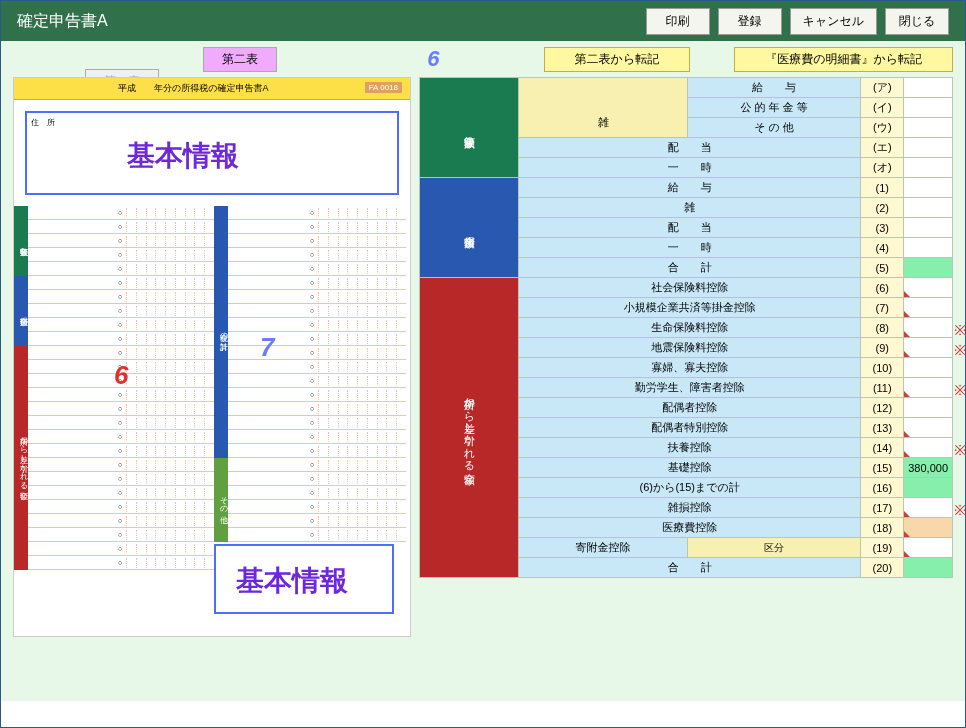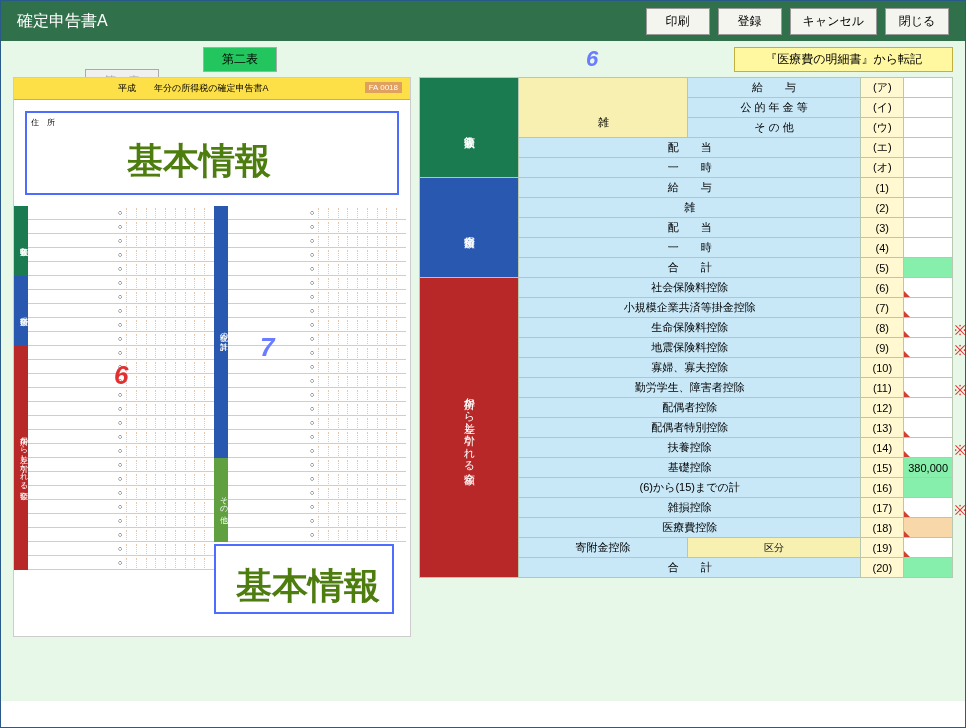--- a/index.html
+++ b/index.html
@@ -8,33 +8,33 @@
 .window { width: 966px; height: 728px; border: 1px solid #2a5a8a; background: #fff; position: relative; }
 .titlebar { height: 28px; background: linear-gradient(#85a8d0, #5a85b8); display: flex; align-items: center; padding: 0 8px; color: #fff; font-size: 12px; }
 .titlebar-close { position: absolute; right: 4px; top: 4px; width: 44px; height: 18px; background: #d04030; border: 1px solid #a02020; color: #fff; display: flex; align-items: center; justify-content: center; font-weight: bold; border-radius: 2px; }
 
 .greenbar { height: 40px; background: #30704a; display: flex; align-items: center; padding: 0 16px; }
 .greenbar-title { color: #fff; font-size: 16px; flex: 1; }
 .greenbar button { background: #f5f5f0; border: 1px solid #999; padding: 4px 12px; margin-left: 8px; cursor: pointer; font-size: 12px; min-width: 64px; }
 
 .content { padding: 4px 12px 12px 12px; height: calc(728px - 28px - 40px); background: #e8f8e8; overflow: hidden; }
 .topbar { display: flex; align-items: center; height: 28px; gap: 12px; margin-bottom: 4px; }
-.tab-btn { padding: 3px 18px; background: #22c55e; border: 1px solid #aaa; font-size: 12px; }
+.tab-btn { padding: 3px 18px; background: #f0abfc; border: 1px solid #aaa; font-size: 12px; }
 .tab-btn.inactive { color: #aaa; background: #f0f0f0; margin-top: 44px; }
 .big-num { color: #6a7cff; font-size: 22px; font-weight: bold; font-style: italic; }
 .transfer-btn { background: #fff8a0; border: 1px solid #c0b040; padding: 3px 30px; font-size: 12px; }
 
 .main-flex { display: flex; gap: 8px; }
 
 
 .form-preview { width: 398px; height: 560px; background: #fff; border: 1px solid #ccc; position: relative; font-size: 8px; overflow: hidden; }
 .form-head { padding: 4px 8px; border-bottom: 1px solid #e0a060; font-size: 9px; text-align: center; background: #fde047; }
 .form-head .fa { float: right; background: #e0a060; color: #fff; padding: 1px 4px; font-size: 8px; }
 .form-basic { border: 2px solid #4d6dff; margin: 11px; height: 84px; position: relative; }
-.overlay-label { position: absolute; color: #4d7c0f; font-size: 36px; font-weight: bold; pointer-events: none; }
+.overlay-label { position: absolute; color: #6d28d9; font-size: 28px; font-weight: bold; pointer-events: none; }
 .overlay-num { position: absolute; color: #e03030; font-size: 26px; font-weight: bold; font-style: italic; pointer-events: none; }
 .form-grid-area { display: flex; }
 .form-leftcol { width: 200px; }
 .form-rightcol { width: 192px; }
 .sect { display: flex; }
 .sect-tab { width: 14px; writing-mode: vertical-rl; text-align: center; color: #fff; font-size: 8px; padding: 2px 0; }
 .sect-body { flex: 1; }
 .form-row { display: flex; border-bottom: 1px solid #e8c8a8; height: 14px; align-items: center; }
 .form-row .lbl { flex: 1; padding-left: 2px; font-size: 7px; }
 .form-row .circ { width: 12px; text-align: center; font-size: 7px; }
@@ -77,20 +77,21 @@
   </div>
 
   <div class="content">
     <div class="topbar">
       <div style="width:60px"></div>
       <button class="tab-btn inactive">第一表</button>
       <div style="width:20px"></div>
       <button class="tab-btn">第二表</button>
       <div style="flex:1;text-align:right"><span class="big-num">6</span></div>
       <div style="width:80px"></div>
+      <button class="transfer-btn">第二表から転記</button>
       <div style="width:20px"></div>
       <button class="transfer-btn">『医療費の明細書』から転記</button>
     </div>
 
     <div class="main-flex">
 
       <div>
         <div class="form-preview">
           <div class="form-head">
             <span>平成　　年分の所得税の確定申告書A</span>

